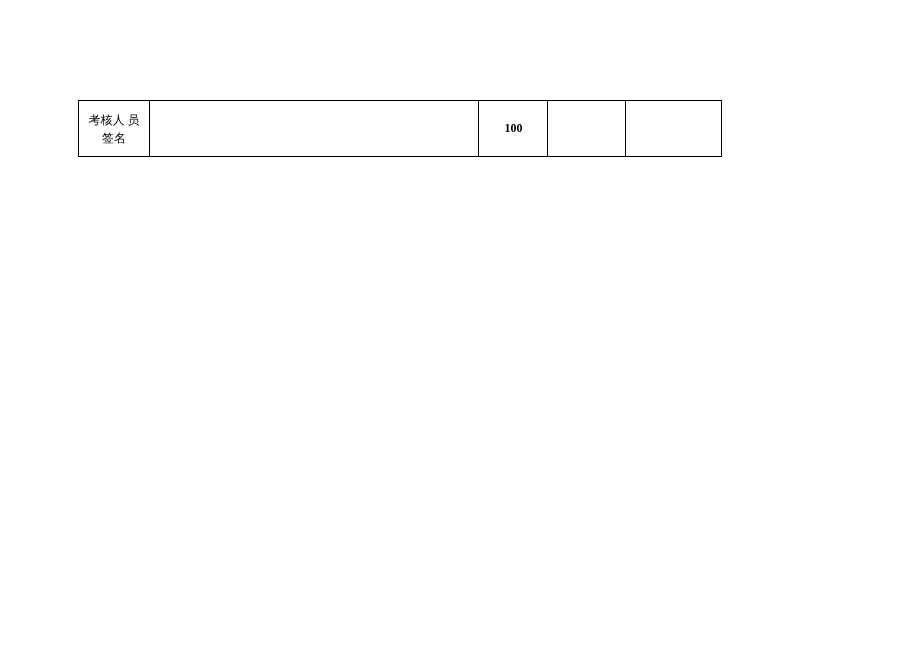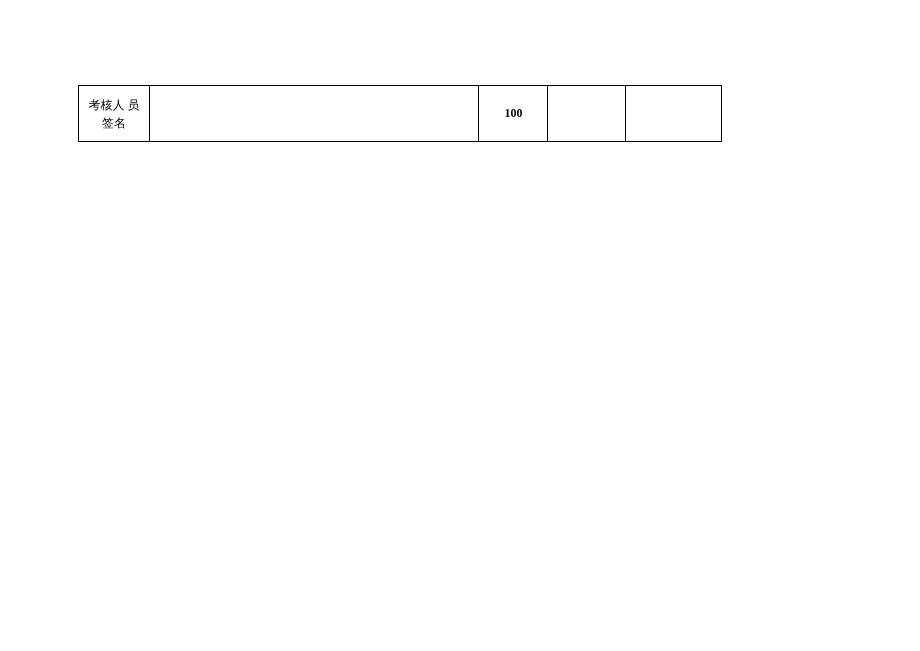--- a/index.html
+++ b/index.html
@@ -9,21 +9,21 @@
     }
     body {
       background: #ffffff;
       width: 920px;
       height: 651px;
       font-family: "SimSun", "宋体", serif;
       position: relative;
     }
     .table-wrapper {
       position: absolute;
-      top: 85px;
+      top: 100px;
       left: 78px;
       width: 644px;
     }
     table {
       border-collapse: collapse;
       width: 100%;
     }
     td {
       border: 1px solid #000;
       height: 56px;

